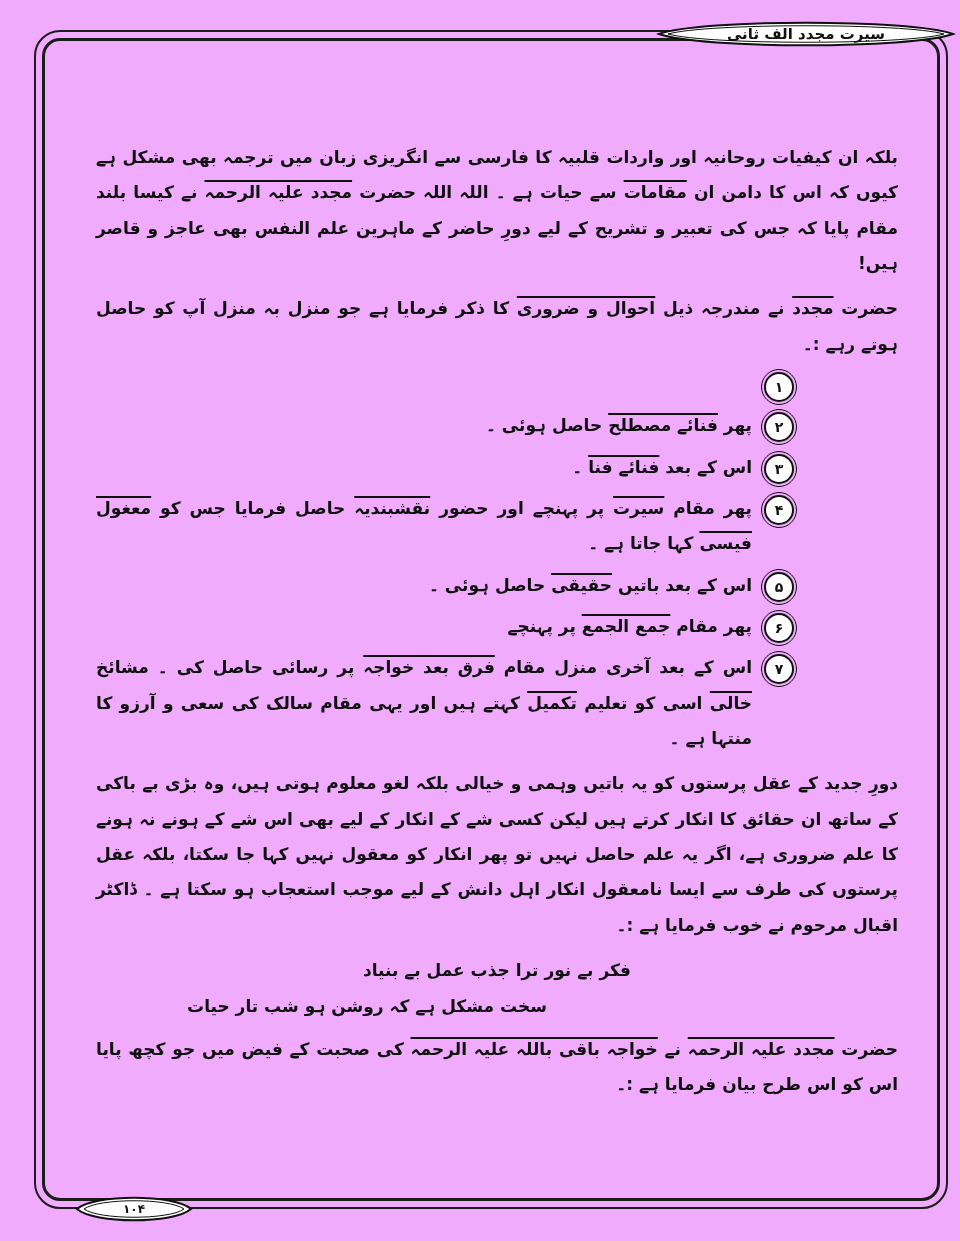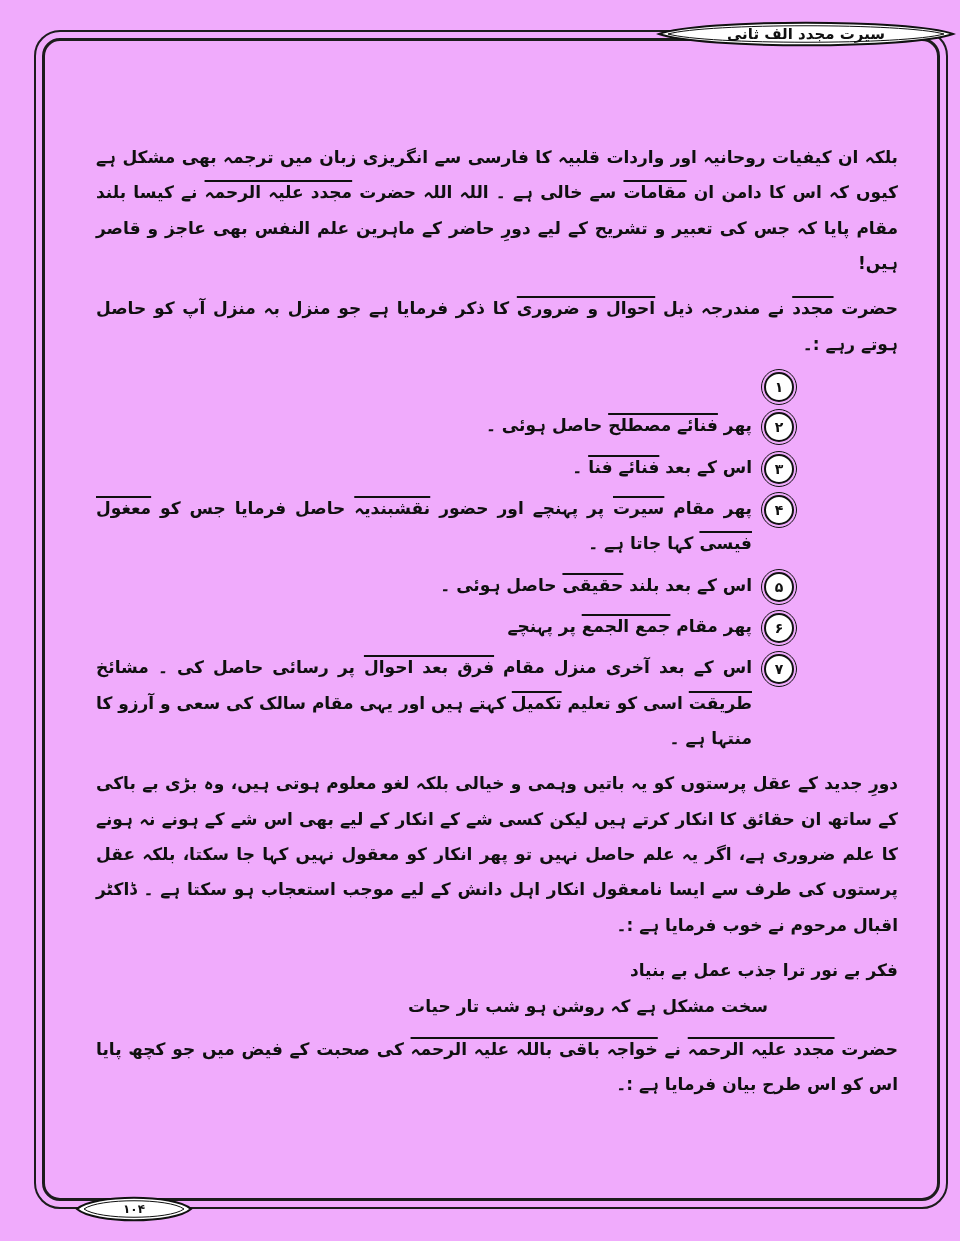--- a/index.html
+++ b/index.html
@@ -101,20 +101,21 @@
     align-items: center;
     justify-content: center;
     font-size: 14px;
     line-height: 1;
     background: #fff;
   }
   .item-text { flex: 1 1 auto; text-align: justify; }
 
   .couplet {
     margin: 4px 0 8px 0;
+    text-align: center;
   }
   .verse { display: block; }
   .verse.line2 { transform: translateX(-130px); }
 </style>
 </head>
 <body>
 
 <div class="page">
 
   <div class="frame-outer"></div>
@@ -123,21 +124,21 @@
   <div class="header-cartouche">
     <svg viewBox="0 0 300 38" aria-hidden="true">
       <path d="M3,19 C45,4 255,4 297,19 C255,34 45,34 3,19 Z" fill="#fff" stroke="#111" stroke-width="2"></path>
       <path d="M12,19 C52,8 248,8 288,19 C248,30 52,30 12,19 Z" fill="none" stroke="#111" stroke-width="1"></path>
     </svg>
     <span class="cartouche-text">سیرت مجدد الف ثانی</span>
   </div>
 
   <div class="content">
 
-    <p class="para"><span>بلکہ ان کیفیات روحانیہ اور واردات قلبیہ کا فارسی سے انگریزی زبان میں ترجمہ بھی مشکل ہے کیوں کہ اس کا دامن ان </span><span class="marked">مقامات</span><span> سے خالی ہے ۔ اللہ اللہ حضرت </span><span class="marked">مجدد علیہ الرحمہ</span><span> نے کیسا بلند مقام پایا کہ جس کی تعبیر و تشریح کے لیے دورِ حاضر کے ماہرین علم النفس بھی عاجز و قاصر ہیں!</span></p>
+    <p class="para"><span>بلکہ ان کیفیات روحانیہ اور واردات قلبیہ کا فارسی سے انگریزی زبان میں ترجمہ بھی مشکل ہے کیوں کہ اس کا دامن ان </span><span class="marked">مقامات</span><span> سے حیات ہے ۔ اللہ اللہ حضرت </span><span class="marked">مجدد علیہ الرحمہ</span><span> نے کیسا بلند مقام پایا کہ جس کی تعبیر و تشریح کے لیے دورِ حاضر کے ماہرین علم النفس بھی عاجز و قاصر ہیں!</span></p>
 
     <p class="para lead"><span>حضرت </span><span class="marked">مجدد</span><span> نے مندرجہ ذیل </span><span class="marked">احوال و ضروری</span><span> کا ذکر فرمایا ہے جو منزل بہ منزل آپ کو حاصل ہوتے رہے :۔</span></p>
 
     <div class="list">
 
       <div class="list-item">
         <span class="num">۱</span>
       </div>
 
       <div class="list-item">
@@ -150,31 +151,31 @@
         <span class="item-text"><span>اس کے بعد </span><span class="marked">فنائے فنا</span><span> ۔</span></span>
       </div>
 
       <div class="list-item">
         <span class="num">۴</span>
         <span class="item-text"><span>پھر مقام </span><span class="marked">سیرت</span><span> پر پہنچے اور حضور </span><span class="marked">نقشبندیہ</span><span> حاصل فرمایا جس کو </span><span class="marked">معغول فیسی</span><span> کہا جاتا ہے ۔</span></span>
       </div>
 
       <div class="list-item">
         <span class="num">۵</span>
-        <span class="item-text"><span>اس کے بعد بلند </span><span class="marked">حقیقی</span><span> حاصل ہوئی ۔</span></span>
+        <span class="item-text"><span>اس کے بعد باتیں </span><span class="marked">حقیقی</span><span> حاصل ہوئی ۔</span></span>
       </div>
 
       <div class="list-item">
         <span class="num">۶</span>
         <span class="item-text"><span>پھر مقام </span><span class="marked">جمع الجمع</span><span> پر پہنچے</span></span>
       </div>
 
       <div class="list-item">
         <span class="num">۷</span>
-        <span class="item-text"><span>اس کے بعد آخری منزل مقام </span><span class="marked">فرق بعد احوال</span><span> پر رسائی حاصل کی ۔ مشائخ </span><span class="marked">طریقت</span><span> اسی کو تعلیم </span><span class="marked">تکمیل</span><span> کہتے ہیں اور یہی مقام سالک کی سعی و آرزو کا منتہا ہے ۔</span></span>
+        <span class="item-text"><span>اس کے بعد آخری منزل مقام </span><span class="marked">فرق بعد خواجہ</span><span> پر رسائی حاصل کی ۔ مشائخ </span><span class="marked">خالی</span><span> اسی کو تعلیم </span><span class="marked">تکمیل</span><span> کہتے ہیں اور یہی مقام سالک کی سعی و آرزو کا منتہا ہے ۔</span></span>
       </div>
 
     </div>
 
     <p class="para"><span>دورِ جدید کے عقل پرستوں کو یہ باتیں وہمی و خیالی بلکہ لغو معلوم ہوتی ہیں، وہ بڑی بے باکی کے ساتھ ان حقائق کا انکار کرتے ہیں لیکن کسی شے کے انکار کے لیے بھی اس شے کے ہونے نہ ہونے کا علم ضروری ہے، اگر یہ علم حاصل نہیں تو پھر انکار کو معقول نہیں کہا جا سکتا، بلکہ عقل پرستوں کی طرف سے ایسا نامعقول انکار اہل دانش کے لیے موجب استعجاب ہو سکتا ہے ۔ ڈاکٹر اقبال مرحوم نے خوب فرمایا ہے :۔</span></p>
 
     <div class="couplet">
       <span class="verse line1">فکر بے نور ترا جذب عمل بے بنیاد</span>
       <span class="verse line2">سخت مشکل ہے کہ روشن ہو شب تار حیات</span>
     </div>

